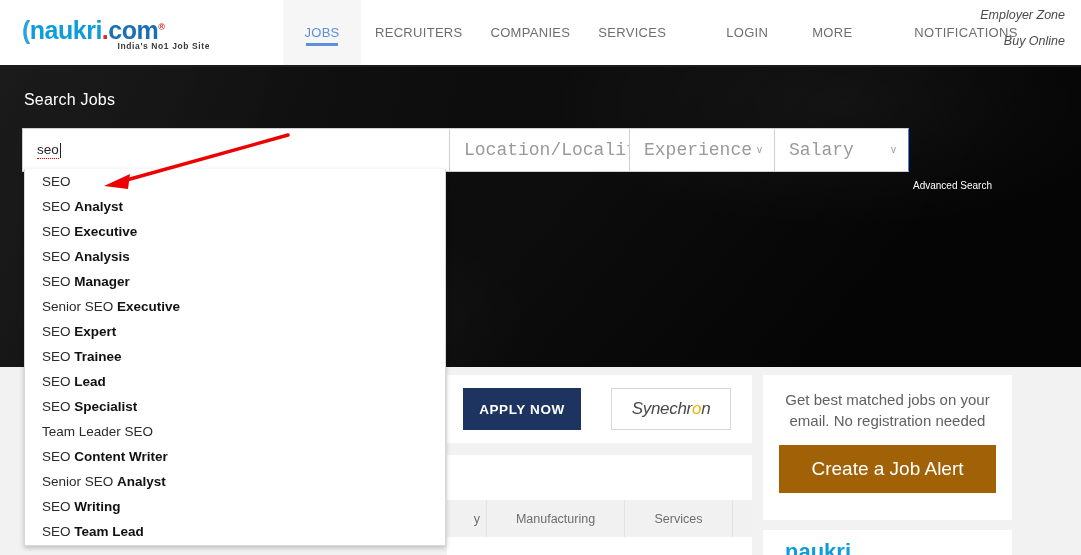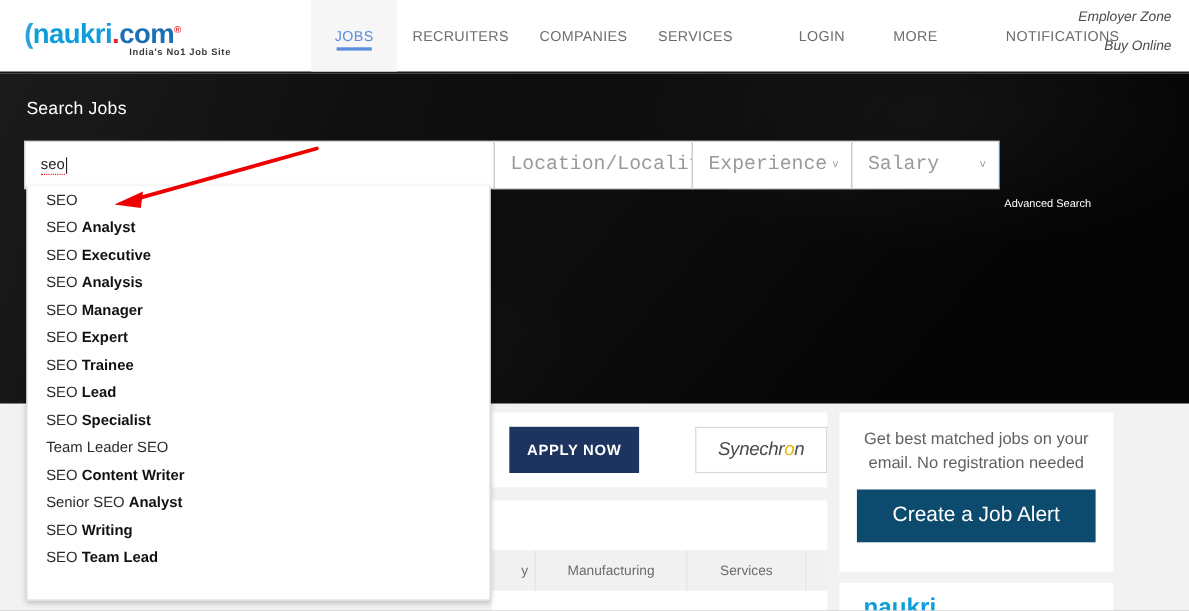--- a/index.html
+++ b/index.html
@@ -135,21 +135,21 @@
     position: absolute; left: 0; top: 0; width: 1081px; height: 555px;
     pointer-events: none; z-index: 60;
   }
 
   
   .lower { position: absolute; top: 367px; left: 0; width: 1081px; height: 188px; background: #f2f2f2; }
 
   .card-apply {
     position: absolute; left: 447px; top: 8px;
     width: 305px; height: 68px; background: #ffffff;
-    display: flex; align-items: center; padding-left: 16px; gap: 17px; justify-content: space-between;
+    display: flex; align-items: center; padding-left: 16px; gap: 30px;
   }
   .apply-now {
     width: 118px; height: 42px; background: #1d3461; color: #fff;
     font-size: 13.5px; font-weight: bold; letter-spacing: 0.6px;
     display: flex; align-items: center; justify-content: center;
     cursor: pointer; border: none;
     font-family: "Liberation Sans", sans-serif;
   }
   .company-logo {
     width: 120px; height: 42px; border: 1px solid #d6d6d6; background: #fff;
@@ -182,21 +182,21 @@
   .card-alert {
     position: absolute; left: 763px; top: 8px;
     width: 249px; height: 145px; background: #ffffff;
     padding: 14px 16px 0 16px;
   }
   .alert-text {
     font-size: 15px; color: #616161; text-align: center; line-height: 21px;
   }
   .alert-btn {
     margin-top: 14px; width: 100%; height: 48px;
-    background: #0c4a6e; color: #ffffff; font-size: 19px;
+    background: #a16207; color: #ffffff; font-size: 19px;
     display: flex; align-items: center; justify-content: center;
     cursor: pointer; border: none;
     font-family: "Liberation Sans", sans-serif;
   }
   .card-footer-logo {
     position: absolute; left: 763px; top: 163px;
     width: 249px; height: 25px; background: #ffffff;
     overflow: hidden; padding-left: 22px;
   }
   .footer-logo-text {
@@ -259,20 +259,21 @@
     </div>
   </div>
   <div class="adv-search">Advanced Search</div>
 
   <div class="suggest">
     <div class="suggest-item"><span class="plain">SEO</span><span class="bold"></span></div>
     <div class="suggest-item"><span class="plain">SEO </span><span class="bold">Analyst</span></div>
     <div class="suggest-item"><span class="plain">SEO </span><span class="bold">Executive</span></div>
     <div class="suggest-item"><span class="plain">SEO </span><span class="bold">Analysis</span></div>
     <div class="suggest-item"><span class="plain">SEO </span><span class="bold">Manager</span></div>
+    <div class="suggest-item"><span class="plain">Senior SEO </span><span class="bold">Executive</span></div>
     <div class="suggest-item"><span class="plain">SEO </span><span class="bold">Expert</span></div>
     <div class="suggest-item"><span class="plain">SEO </span><span class="bold">Trainee</span></div>
     <div class="suggest-item"><span class="plain">SEO </span><span class="bold">Lead</span></div>
     <div class="suggest-item"><span class="plain">SEO </span><span class="bold">Specialist</span></div>
     <div class="suggest-item"><span class="plain">Team Leader SEO</span><span class="bold"></span></div>
     <div class="suggest-item"><span class="plain">SEO </span><span class="bold">Content Writer</span></div>
     <div class="suggest-item"><span class="plain">Senior SEO </span><span class="bold">Analyst</span></div>
     <div class="suggest-item"><span class="plain">SEO </span><span class="bold">Writing</span></div>
     <div class="suggest-item"><span class="plain">SEO </span><span class="bold">Team Lead</span></div>
   </div>

